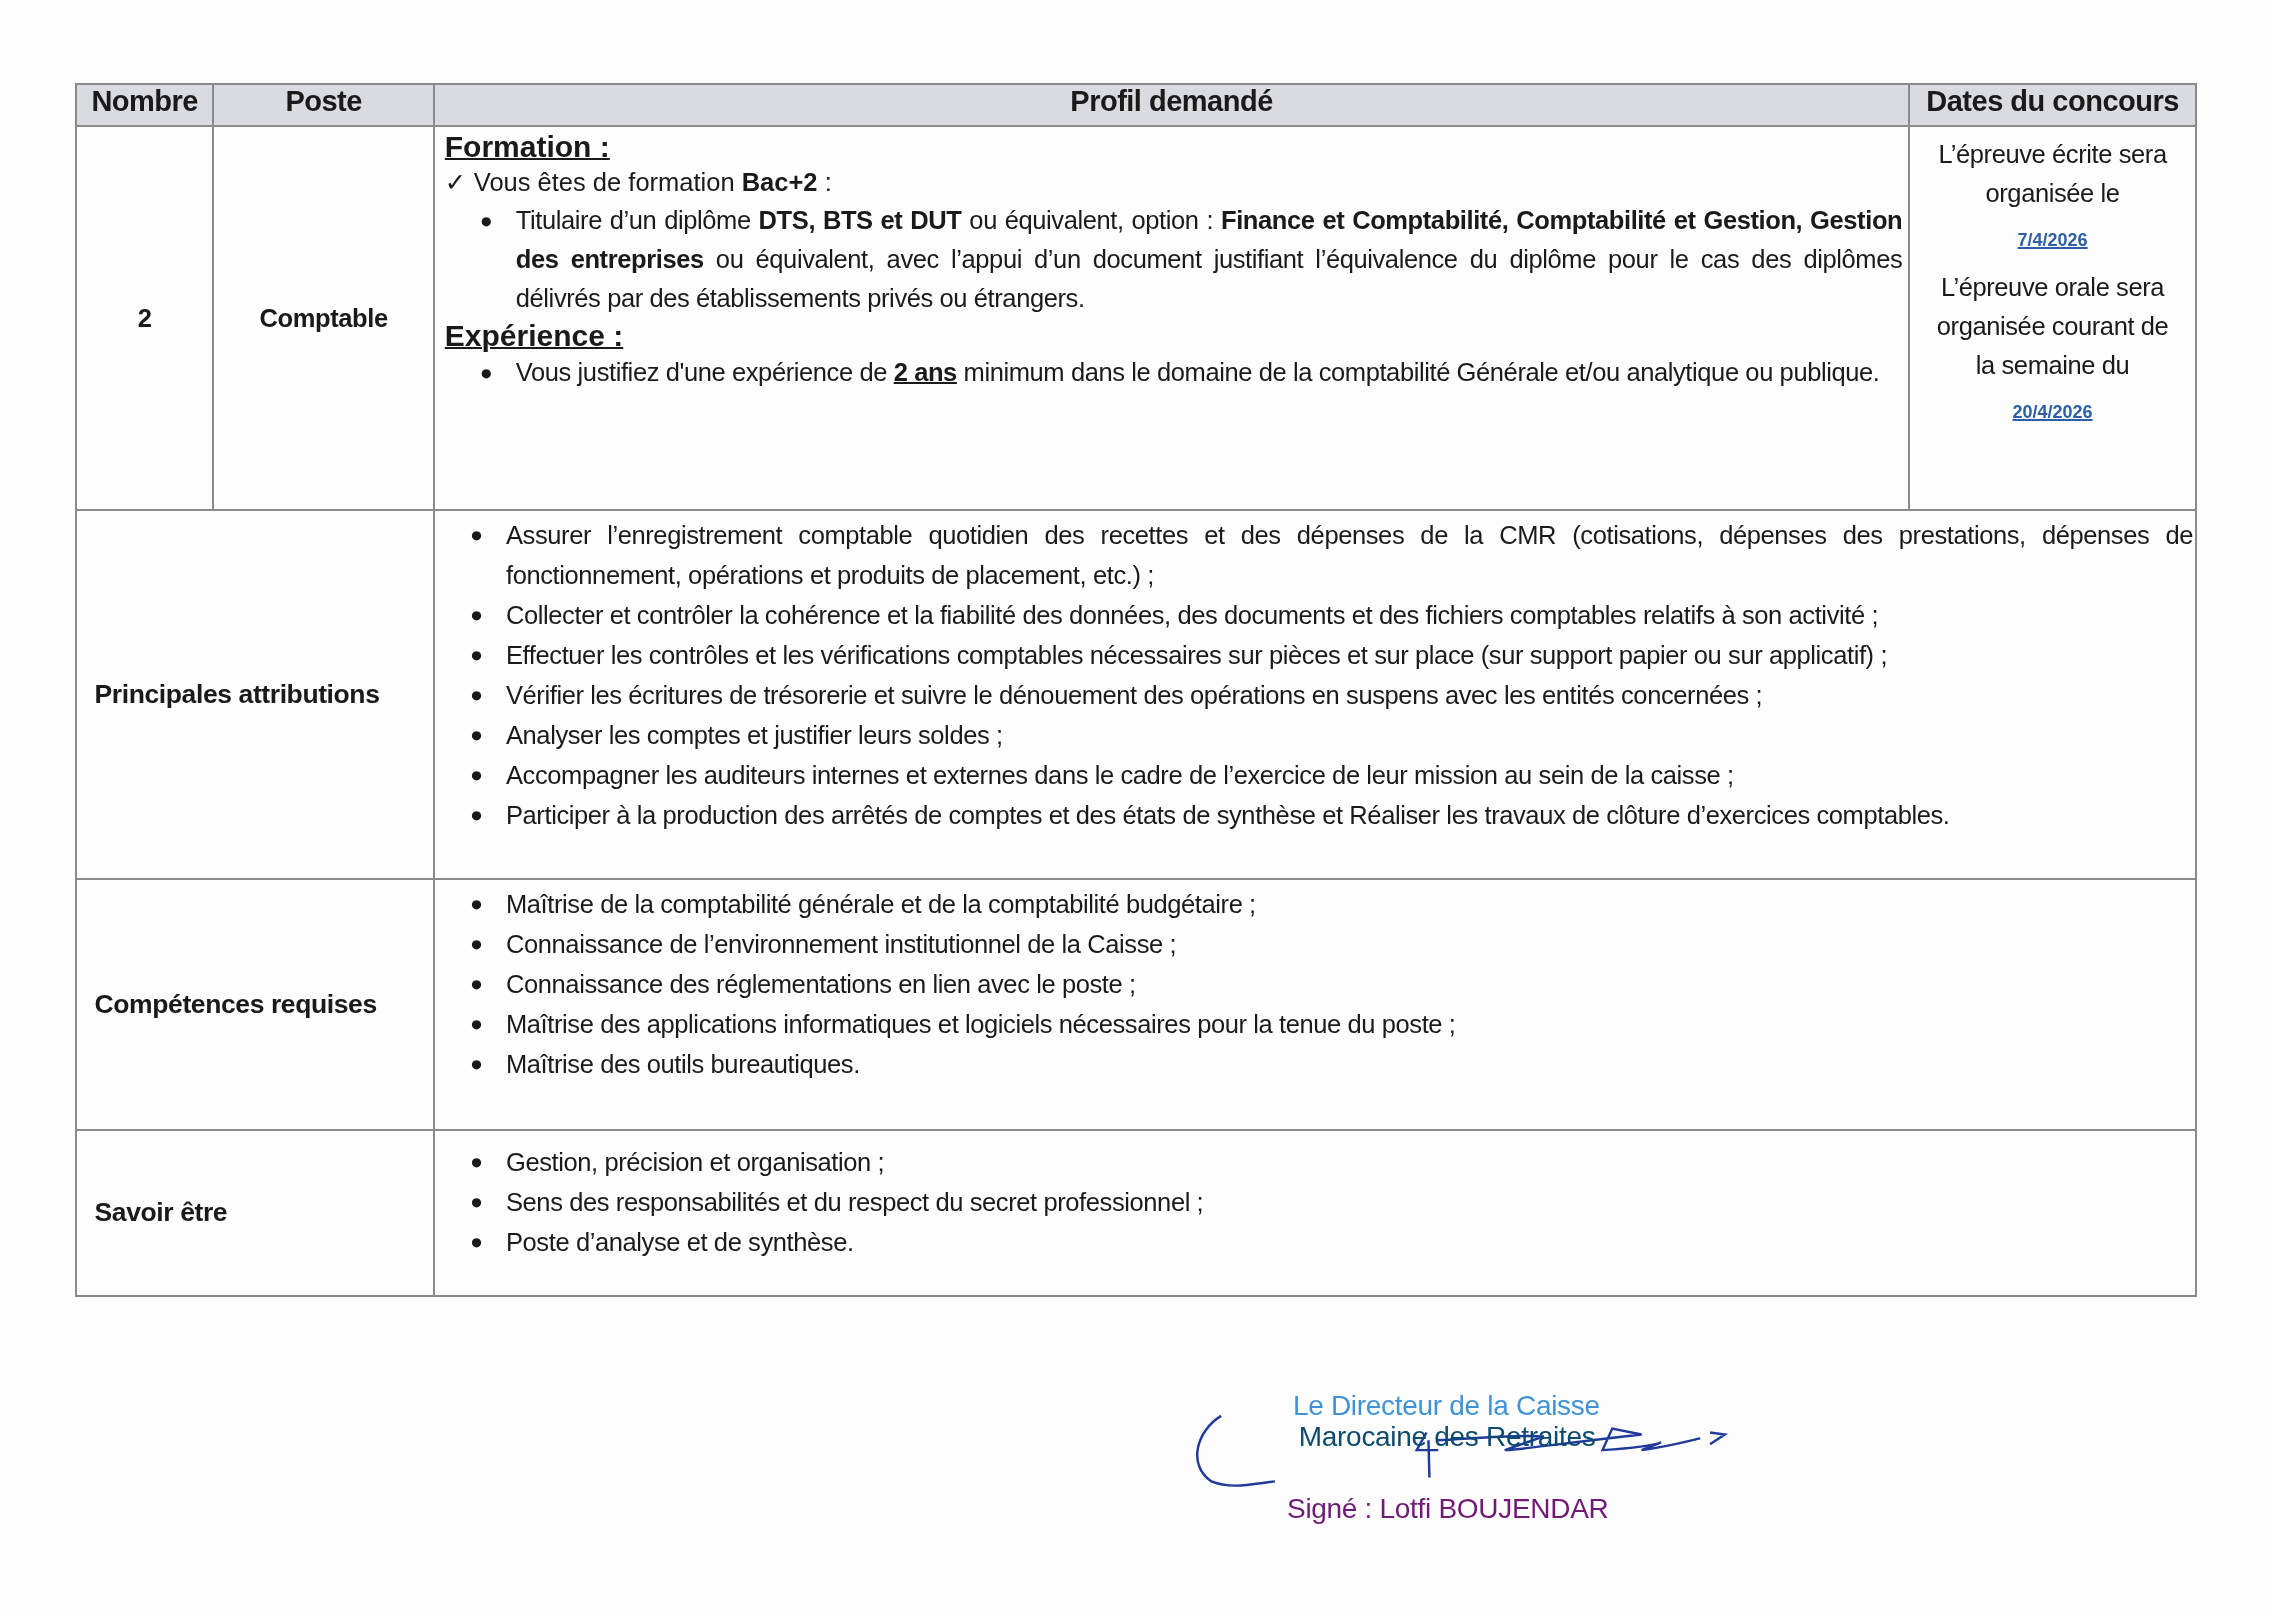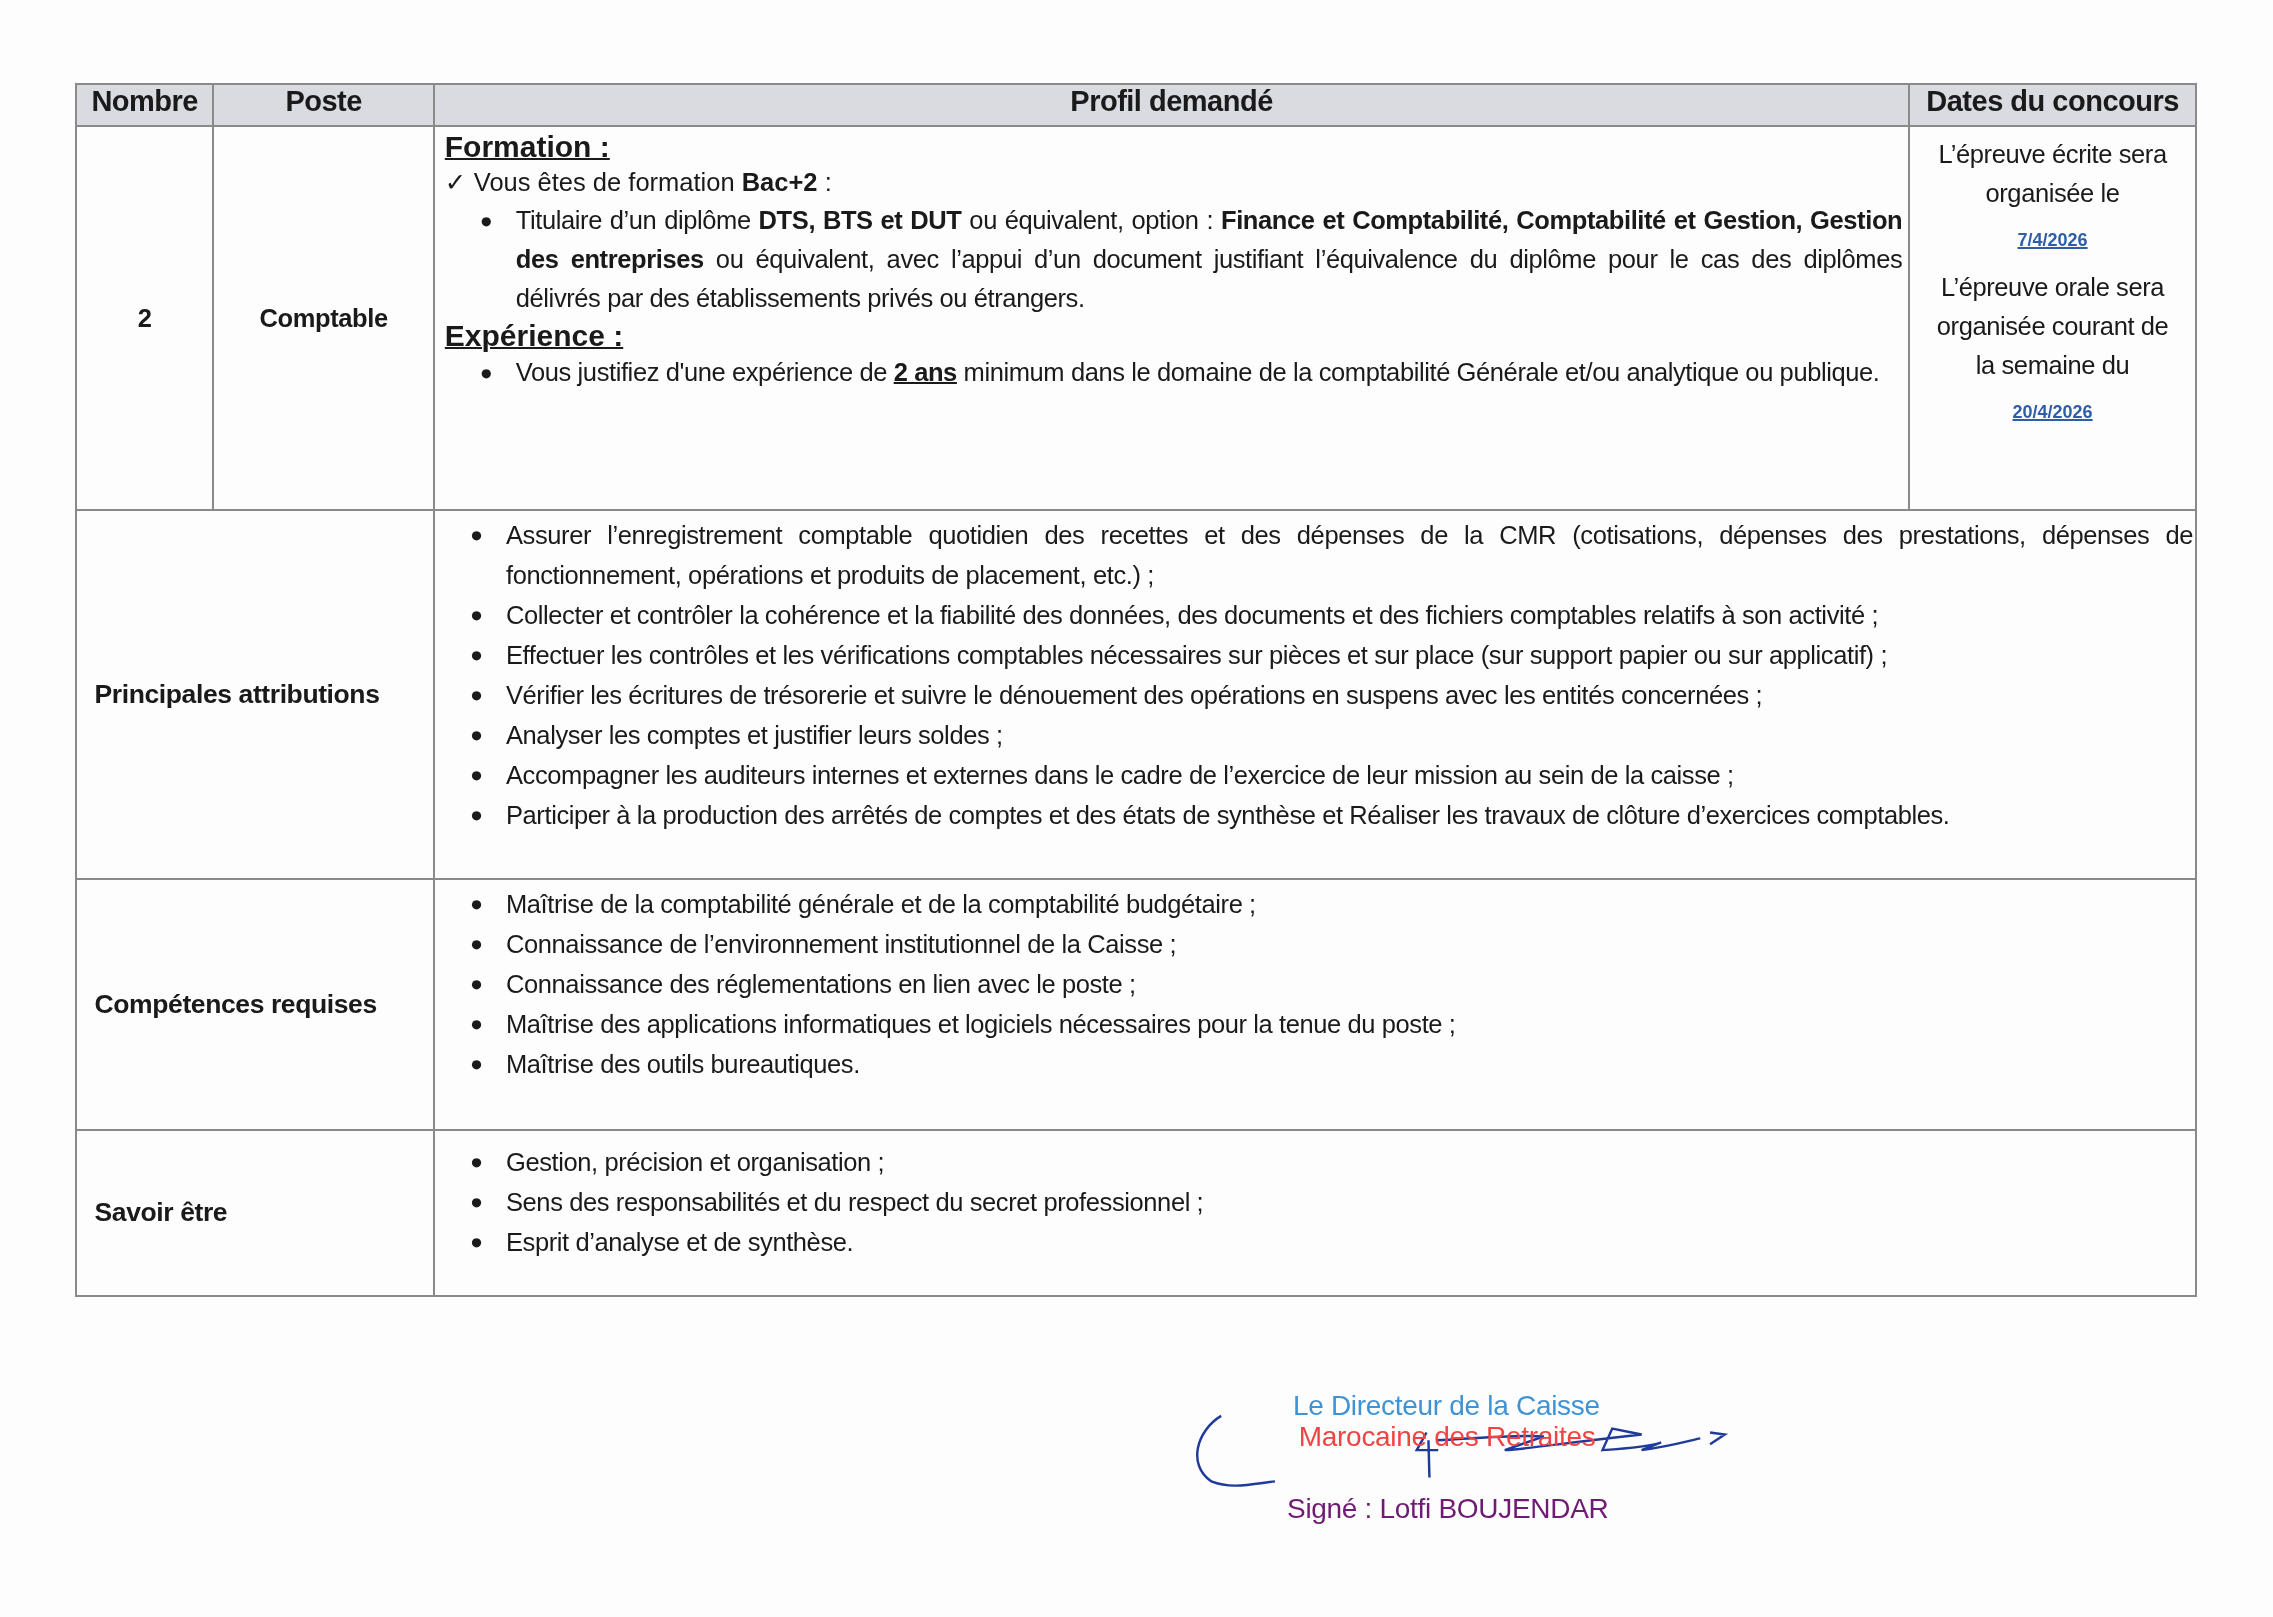--- a/index.html
+++ b/index.html
@@ -42,21 +42,21 @@
   tr.row-attr td { height: 363px; }
   tr.row-comp td { height: 245px; }
   tr.row-savoir td { height: 153px; }
   .label-cell { padding-left: 17.6px !important; font-weight: bold; font-size: 26.5px; letter-spacing: -0.4px;
                 vertical-align: middle !important; }
   .list-cell { padding: 3.9px 0 0 0 !important; }
   .row-attr .list-cell ul.blist li { padding-right: 2px; }
 
   .stamp { position: absolute; left: 1287px; top: 1390px; width: 549px; height: 196px; }
   .stamp .s1 { position: absolute; left: 5.9px; top: 0; font-size: 28px; color: #3f93d4; letter-spacing: -0.3px; }
-  .stamp .s2 { position: absolute; left: 11.8px; top: 31px; font-size: 28px; color: #ef4444; letter-spacing: -0.3px; }
+  .stamp .s2 { position: absolute; left: 11.8px; top: 31px; font-size: 28px; color: #0c4a6e; letter-spacing: -0.3px; }
   .stamp .s3 { position: absolute; left: 0; top: 103px; font-size: 28px; color: #701a75; letter-spacing: -0.3px; }
   .signature { position: absolute; left: 1181px; top: 1411px; width: 667px; height: 88px; }
 </style>
 </head>
 <body>
 
 <div class="page">
 
   <table class="main">
     <colgroup>
@@ -138,21 +138,21 @@
             </ul>
       </td>
     </tr>
 
     <tr class="row-savoir">
       <td class="label-cell" colspan="2">Savoir être</td>
       <td class="list-cell" colspan="2" style="padding-top:11.8px !important;">
         <ul class="blist">
               <li><span class="bullet">●</span><span>Gestion, précision et organisation ;</span></li>
               <li><span class="bullet">●</span><span>Sens des responsabilités et du respect du secret professionnel ;</span></li>
-              <li><span class="bullet">●</span><span>Esprit d’analyse et de synthèse.</span></li>
+              <li><span class="bullet">●</span><span>Poste d’analyse et de synthèse.</span></li>
             </ul>
       </td>
     </tr>
   </tbody>
     </table>
 
   <svg class="signature" viewBox="0 0 680 90">
     <path d="M 40 5 C 15 20, 5 55, 30 72 C 50 80, 70 75, 95 72" fill="none" stroke="#1f3a9a" stroke-width="2.5"></path>
     <path d="M 250 22 L 240 40 L 262 40 M 252 30 L 253 68" fill="none" stroke="#1f3a9a" stroke-width="2.5"></path>
     <path d="M 260 30 C 300 28, 340 24, 370 26 L 330 40 C 360 38, 380 34, 470 24 L 440 18 L 430 40 C 460 38, 480 36, 490 32 L 470 40 C 500 36, 520 30, 530 28 M 540 22 L 555 24 L 540 34" fill="none" stroke="#1f3a9a" stroke-width="2.5"></path>

